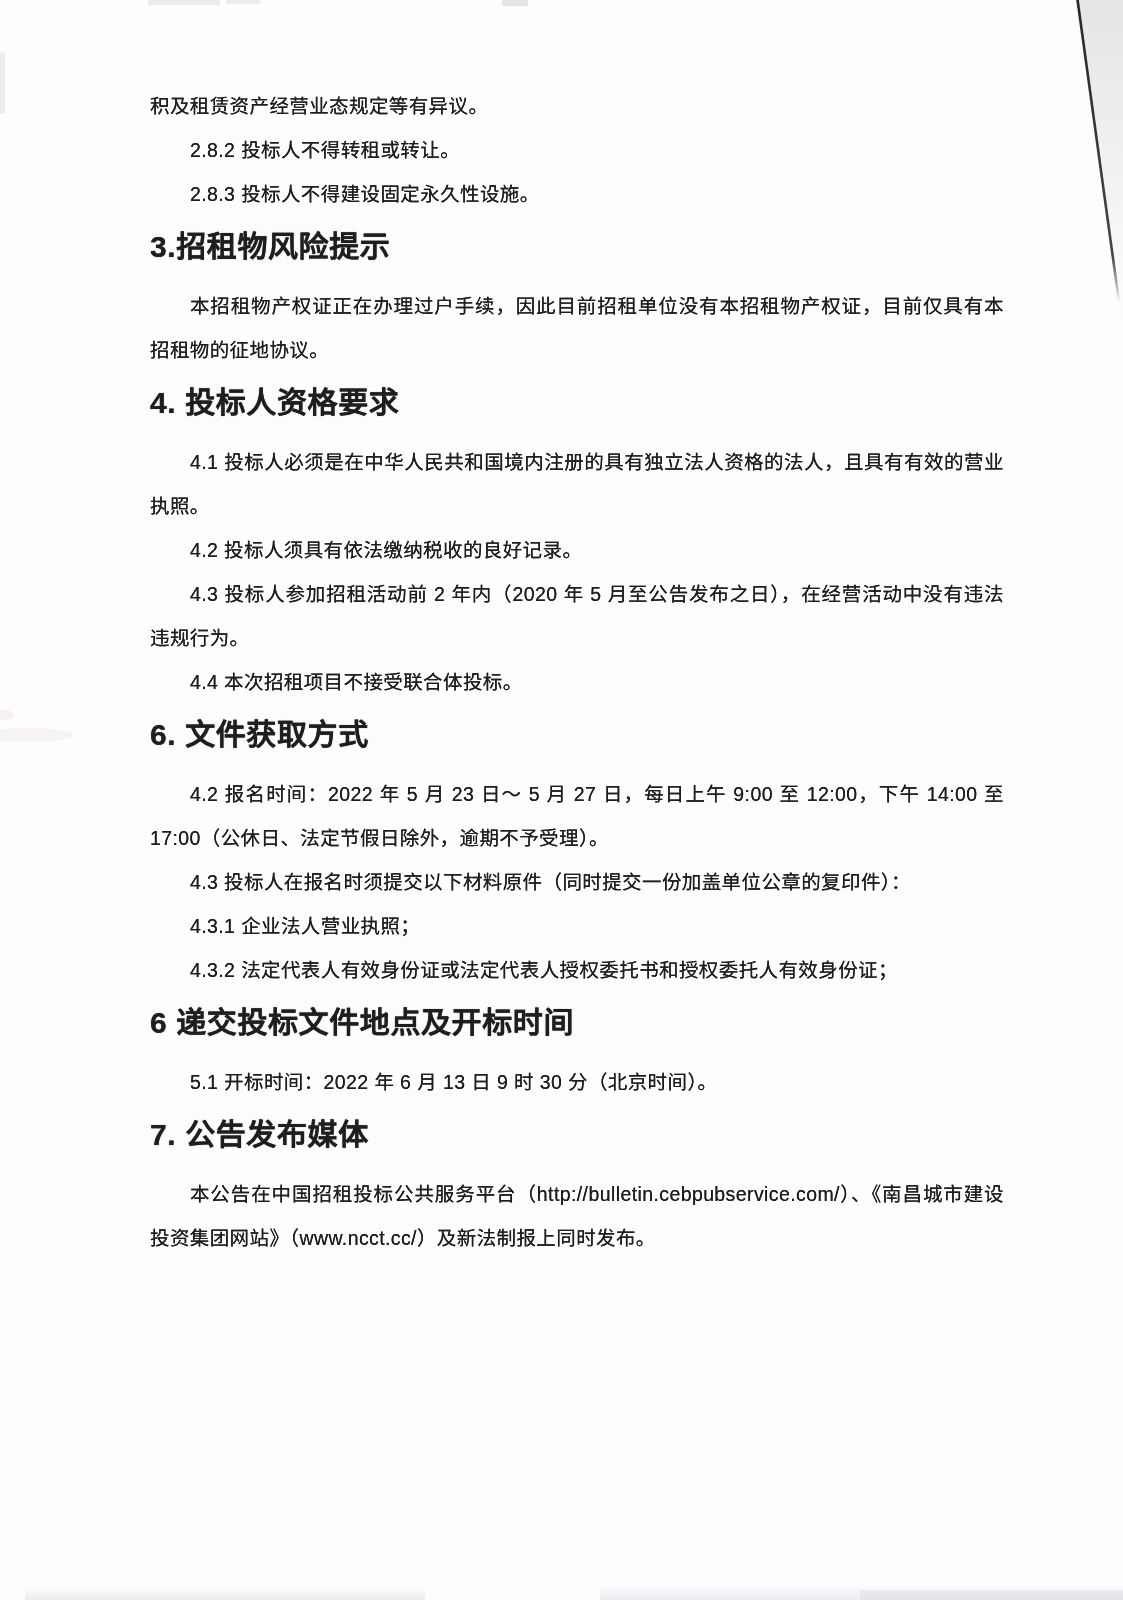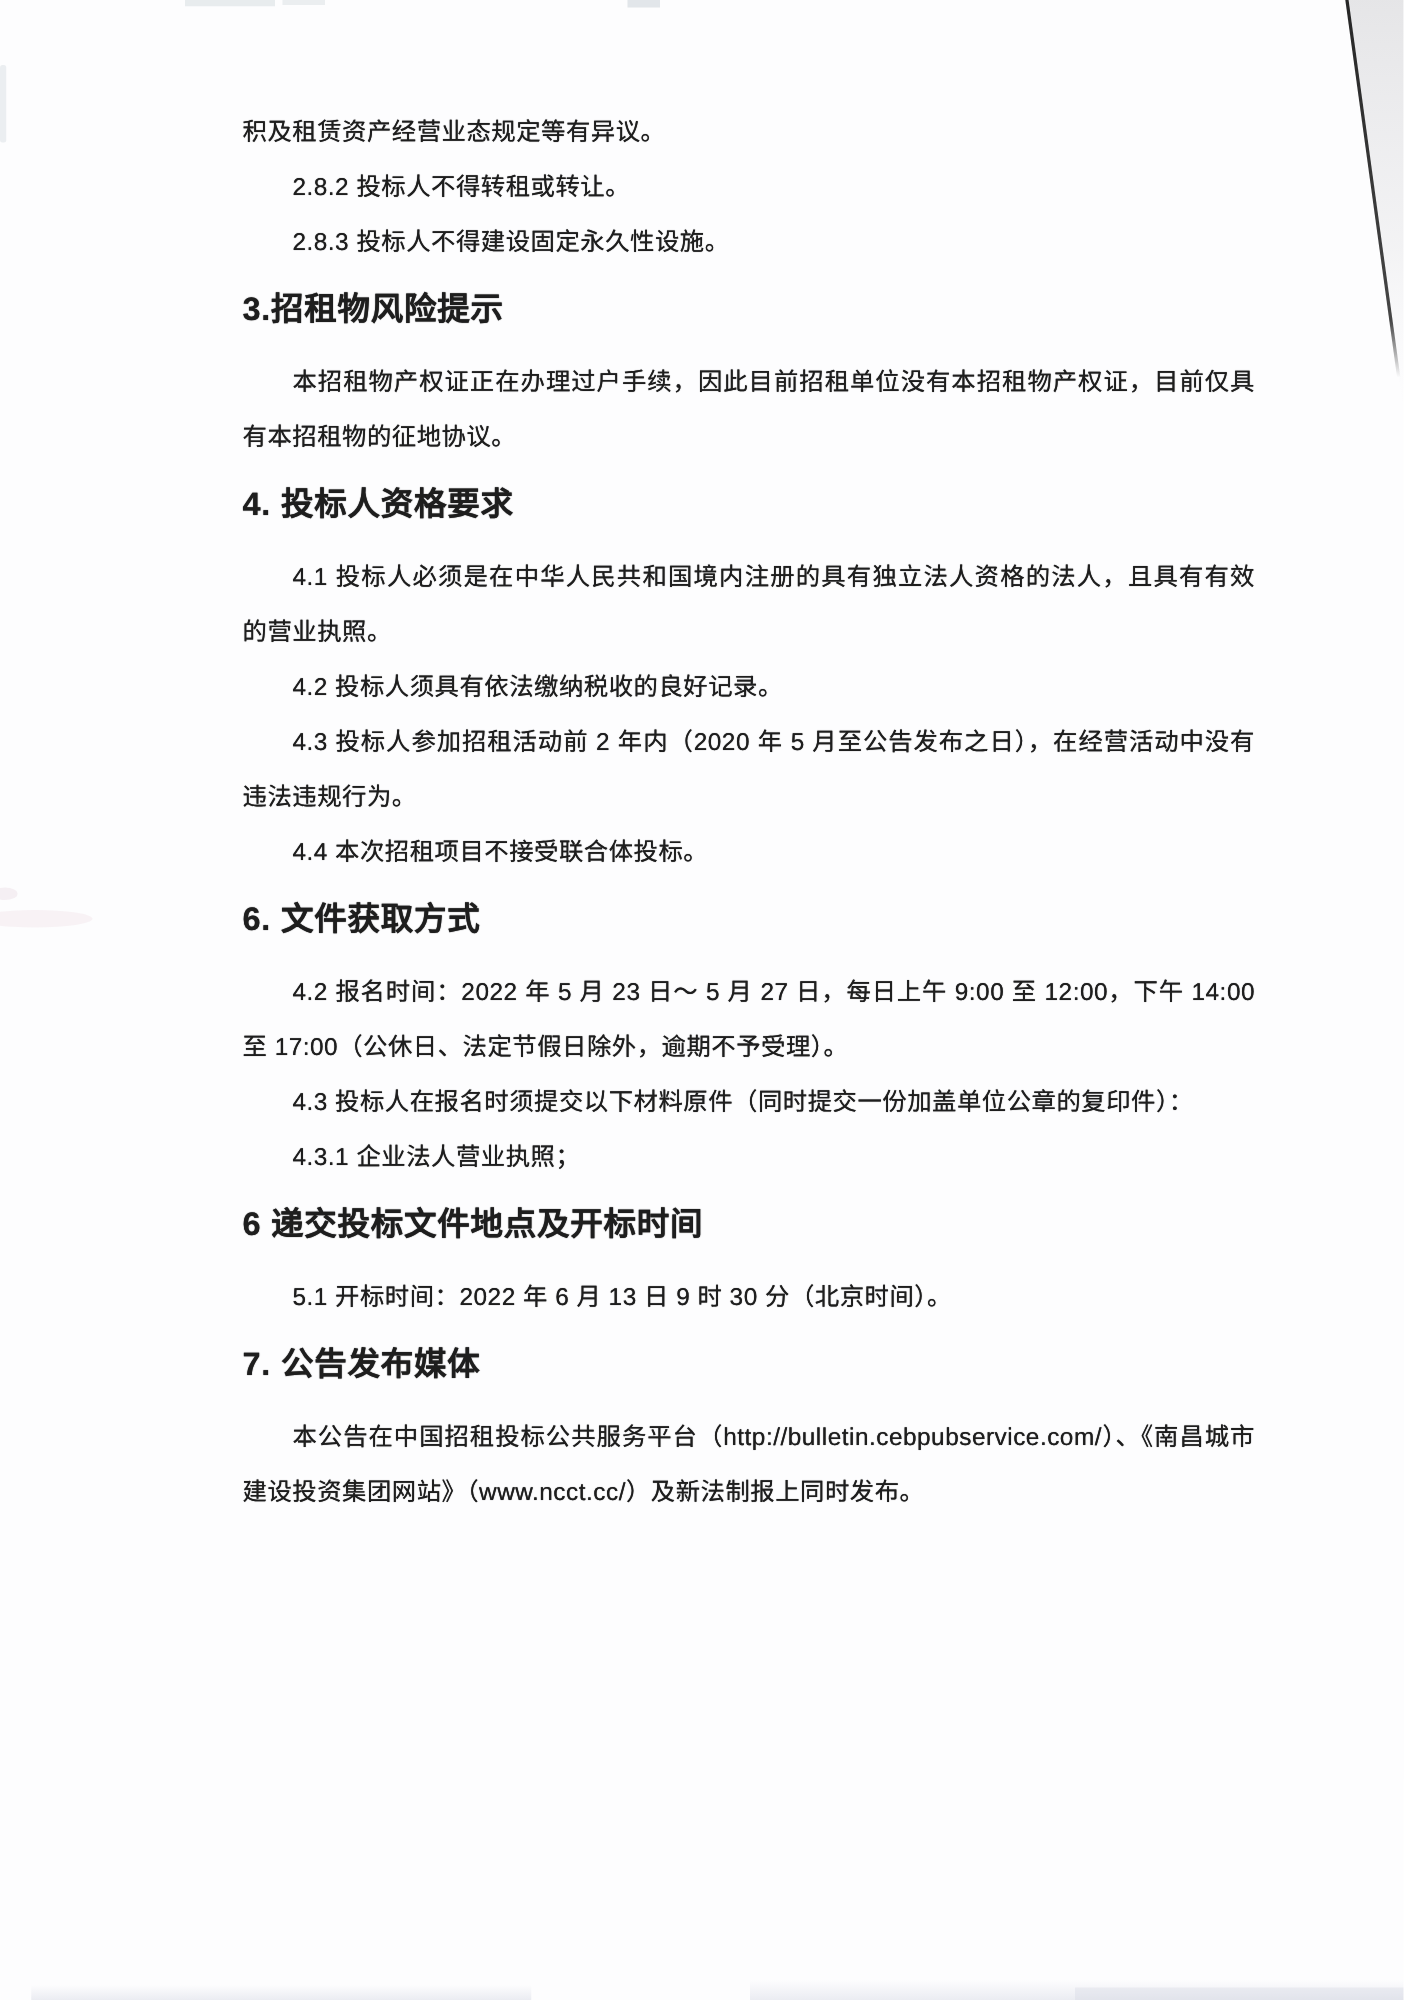--- a/index.html
+++ b/index.html
@@ -18,34 +18,33 @@
     margin: 0 auto;
     background: var(--paper);
     overflow: hidden;
     font-family: "Liberation Sans", sans-serif;
     color: var(--ink);
   }
   .doc-body {
     position: relative;
     padding: 84px 119px 0 150px;
     z-index: 2;
-    margin-left: 44px;
   }
   .doc-para {
     font-size: 19.5px;
     line-height: 44px;
     margin: 0;
     text-align: justify;
     text-justify: inter-character;
     letter-spacing: 0.4px;
     text-shadow: 0 0 0.6px currentColor;
   }
   .doc-para.indent { text-indent: 2.05em; }
   .doc-heading {
-    font-size: 26px;
+    font-size: 30px;
     line-height: 46px;
     font-weight: bold;
     margin: 8px 0 14px 0;
     letter-spacing: 0.6px;
     text-shadow: 0 0 0.8px currentColor;
   }
   .artifacts {
     position: absolute;
     inset: 0;
     width: 1123px;
@@ -102,19 +101,20 @@
       <p class="doc-para indent">本招租物产权证正在办理过户手续，因此目前招租单位没有本招租物产权证，目前仅具有本招租物的征地协议。</p>
       <h2 class="doc-heading">4. 投标人资格要求</h2>
       <p class="doc-para indent">4.1 投标人必须是在中华人民共和国境内注册的具有独立法人资格的法人，且具有有效的营业执照。</p>
       <p class="doc-para indent">4.2 投标人须具有依法缴纳税收的良好记录。</p>
       <p class="doc-para indent">4.3 投标人参加招租活动前 2 年内（2020 年 5 月至公告发布之日），在经营活动中没有违法违规行为。</p>
       <p class="doc-para indent">4.4 本次招租项目不接受联合体投标。</p>
       <h2 class="doc-heading">6. 文件获取方式</h2>
       <p class="doc-para indent">4.2 报名时间：2022 年 5 月 23 日～ 5 月 27 日，每日上午 9:00 至 12:00，下午 14:00 至 17:00（公休日、法定节假日除外，逾期不予受理）。</p>
       <p class="doc-para indent">4.3 投标人在报名时须提交以下材料原件（同时提交一份加盖单位公章的复印件）：</p>
       <p class="doc-para indent">4.3.1 企业法人营业执照；</p>
+      <p class="doc-para indent">4.3.2 法定代表人有效身份证或法定代表人授权委托书和授权委托人有效身份证；</p>
       <h2 class="doc-heading">6 递交投标文件地点及开标时间</h2>
       <p class="doc-para indent">5.1 开标时间：2022 年 6 月 13 日 9 时  30 分（北京时间）。</p>
       <h2 class="doc-heading">7. 公告发布媒体</h2>
       <p class="doc-para indent">本公告在中国招租投标公共服务平台（http://bulletin.cebpubservice.com/）、《南昌城市建设投资集团网站》（www.ncct.cc/）及新法制报上同时发布。</p>
     </div>
 
 </div>
 
 </body></html>

